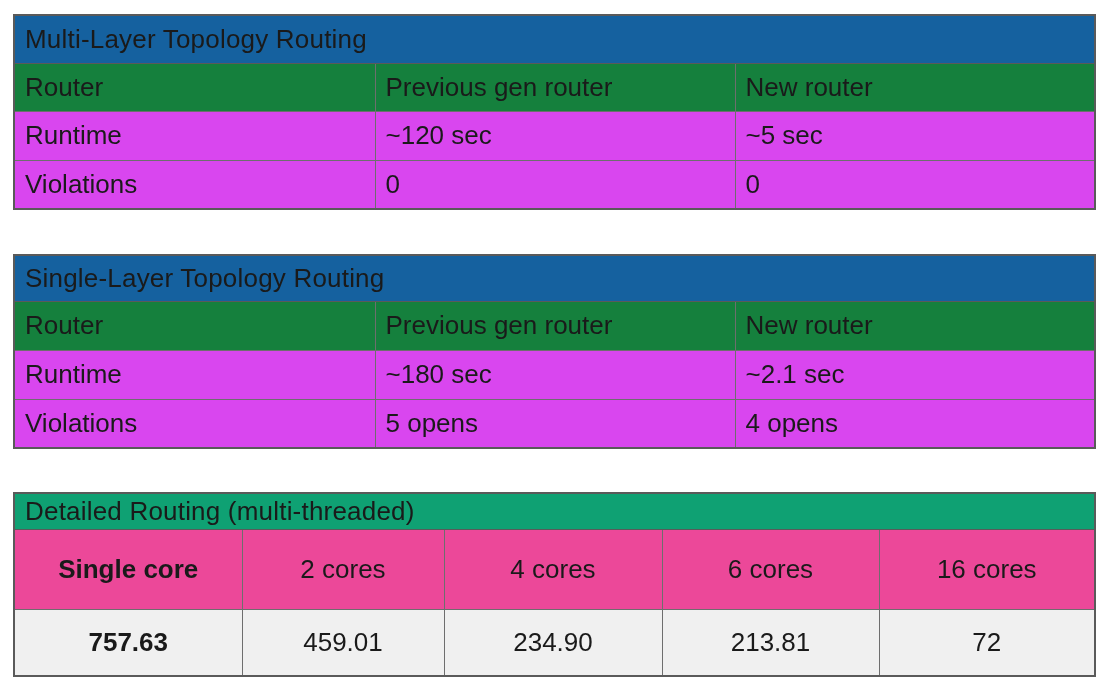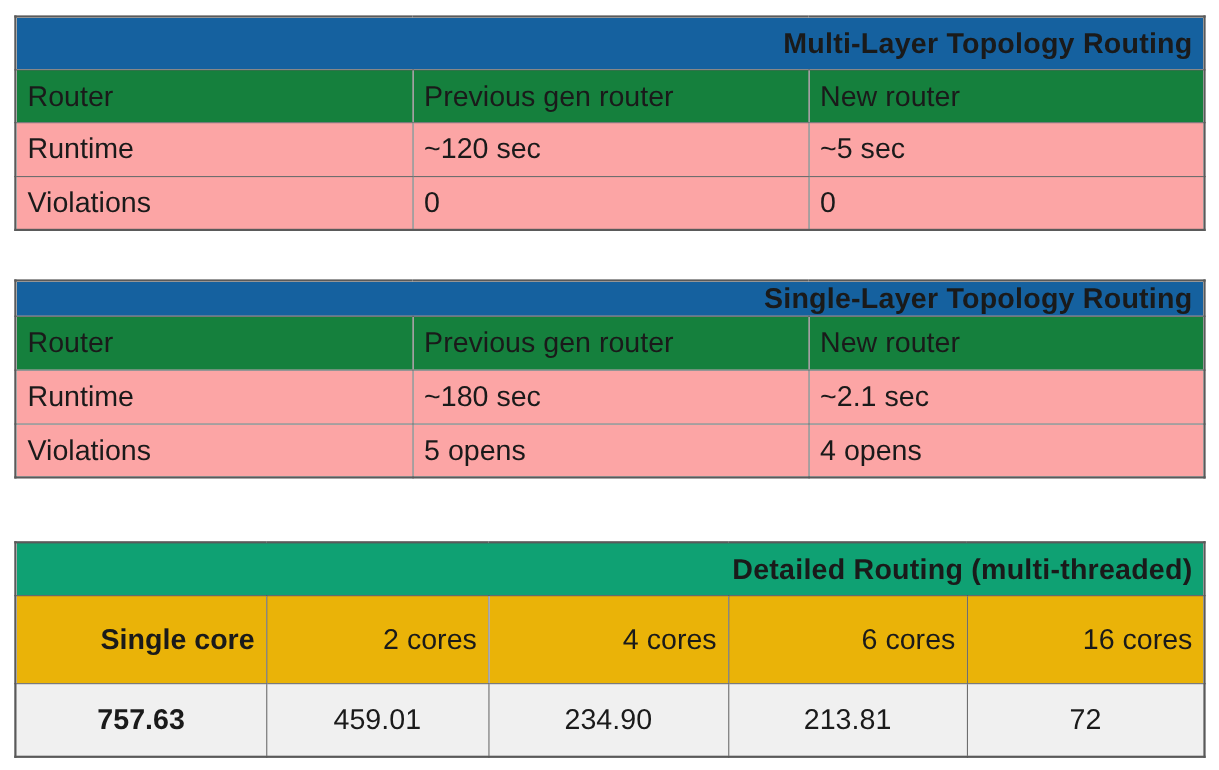--- a/index.html
+++ b/index.html
@@ -39,54 +39,54 @@
     font-size: 26px;
     line-height: 1.1;
     color: #1a1a1a;
     vertical-align: middle;
     white-space: nowrap;
     overflow: hidden;
   }
 
   
   .title-cell {
-    text-align: right;
-    font-weight: bold;
+    text-align: left;
+    font-weight: normal;
     font-size: 27px;
     letter-spacing: 0.2px;
     color: #ffffff;
     border: 1px solid #5a5a5a !important;
   }
   .title-blue  { background: #15619f; }
   .title-green { background: #0fa173; }
 
   
   .sub-cyan  { background: #15803d; }
-  .sub-mint  { background: #eab308; text-align: right; }
+  .sub-mint  { background: #ec4899; text-align: center; }
 
   
-  .body-cell { background: #fca5a5; }
+  .body-cell { background: #d946ef; }
   .num-cell  { background: #f0f0f0; text-align: center; }
   .bold      { font-weight: bold; }
 
   
   #table-multi-layer { left: 13px; top: 14px; width: 1081px; }
   #table-multi-layer .r-title  { height: 48px; }
   #table-multi-layer .r-head   { height: 48px; }
   #table-multi-layer .r-body   { height: 49px; }
 
   
   #table-single-layer { left: 13px; top: 254px; width: 1081px; }
-  #table-single-layer .r-title { height: 32px; }
+  #table-single-layer .r-title { height: 46px; }
   #table-single-layer .r-head  { height: 49px; }
   #table-single-layer .r-body  { height: 49px; }
 
   
   #table-detailed-routing { left: 13px; top: 492px; width: 1081px; }
-  #table-detailed-routing .r-title { height: 48px; }
+  #table-detailed-routing .r-title { height: 36px; }
   #table-detailed-routing .r-head  { height: 80px; }
   #table-detailed-routing .r-body  { height: 67px; border-radius: 17px; }
 </style>
 </head>
 <body>
 
 <div class="sheet">
 
   <table class="tbl" id="table-multi-layer">
     <colgroup>

